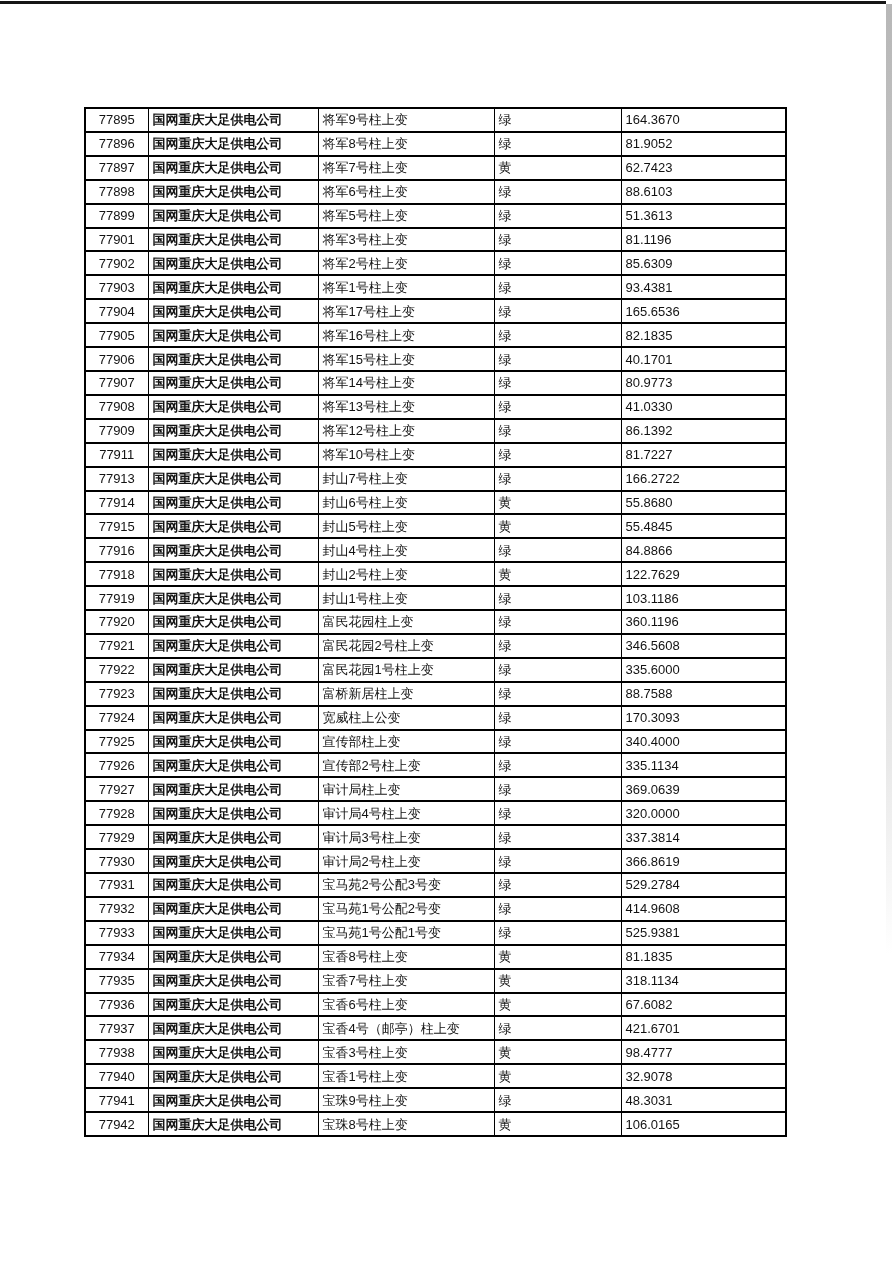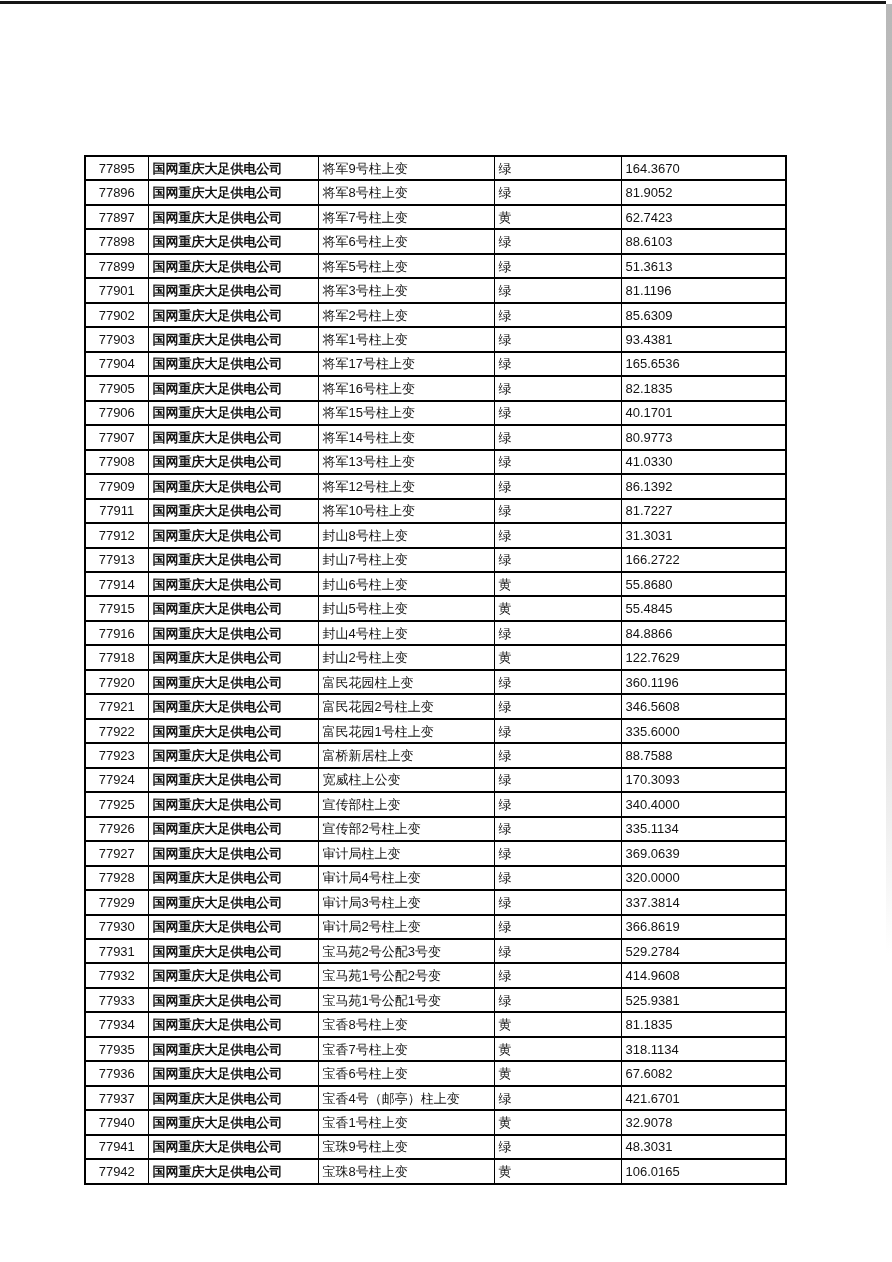--- a/index.html
+++ b/index.html
@@ -24,21 +24,20 @@
     width: 6px; height: 950px;
     background: linear-gradient(to bottom, #b7b7b7 0%, #cfcfcf 40%, #e9e9e9 80%, #ffffff 100%);
   }
   table.data-table {
     position: absolute;
     left: 84px; top: 107px;
     width: 701px; height: 1030px;
     border-collapse: collapse;
     table-layout: fixed;
     border: 2px solid #000;
-    margin-top: 48px;
   }
   table.data-table td {
     border-left: 1.5px solid #000;
     border-right: 1.5px solid #000;
     border-top: 2px solid #000;
     border-bottom: 2px solid #000;
     font-size: 13px;
     line-height: 1;
     padding: 0 4px;
     vertical-align: middle;
@@ -167,27 +166,20 @@
           <td class="c-val">86.1392</td>
         </tr>
         <tr>
           <td class="c-id">77911</td>
           <td class="c-co">国网重庆大足供电公司</td>
           <td class="c-name">将军10号柱上变</td>
           <td class="c-stat">绿</td>
           <td class="c-val">81.7227</td>
         </tr>
         <tr>
-          <td class="c-id">77912</td>
-          <td class="c-co">国网重庆大足供电公司</td>
-          <td class="c-name">封山8号柱上变</td>
-          <td class="c-stat">绿</td>
-          <td class="c-val">31.3031</td>
-        </tr>
-        <tr>
           <td class="c-id">77913</td>
           <td class="c-co">国网重庆大足供电公司</td>
           <td class="c-name">封山7号柱上变</td>
           <td class="c-stat">绿</td>
           <td class="c-val">166.2722</td>
         </tr>
         <tr>
           <td class="c-id">77914</td>
           <td class="c-co">国网重庆大足供电公司</td>
           <td class="c-name">封山6号柱上变</td>
@@ -209,20 +201,27 @@
           <td class="c-val">84.8866</td>
         </tr>
         <tr>
           <td class="c-id">77918</td>
           <td class="c-co">国网重庆大足供电公司</td>
           <td class="c-name">封山2号柱上变</td>
           <td class="c-stat">黄</td>
           <td class="c-val">122.7629</td>
         </tr>
         <tr>
+          <td class="c-id">77919</td>
+          <td class="c-co">国网重庆大足供电公司</td>
+          <td class="c-name">封山1号柱上变</td>
+          <td class="c-stat">绿</td>
+          <td class="c-val">103.1186</td>
+        </tr>
+        <tr>
           <td class="c-id">77920</td>
           <td class="c-co">国网重庆大足供电公司</td>
           <td class="c-name">富民花园柱上变</td>
           <td class="c-stat">绿</td>
           <td class="c-val">360.1196</td>
         </tr>
         <tr>
           <td class="c-id">77921</td>
           <td class="c-co">国网重庆大足供电公司</td>
           <td class="c-name">富民花园2号柱上变</td>
@@ -333,20 +332,27 @@
           <td class="c-name">宝香6号柱上变</td>
           <td class="c-stat">黄</td>
           <td class="c-val">67.6082</td>
         </tr>
         <tr>
           <td class="c-id">77937</td>
           <td class="c-co">国网重庆大足供电公司</td>
           <td class="c-name">宝香4号（邮亭）柱上变</td>
           <td class="c-stat">绿</td>
           <td class="c-val">421.6701</td>
+        </tr>
+        <tr>
+          <td class="c-id">77938</td>
+          <td class="c-co">国网重庆大足供电公司</td>
+          <td class="c-name">宝香3号柱上变</td>
+          <td class="c-stat">黄</td>
+          <td class="c-val">98.4777</td>
         </tr>
         <tr>
           <td class="c-id">77940</td>
           <td class="c-co">国网重庆大足供电公司</td>
           <td class="c-name">宝香1号柱上变</td>
           <td class="c-stat">黄</td>
           <td class="c-val">32.9078</td>
         </tr>
         <tr>
           <td class="c-id">77941</td>

